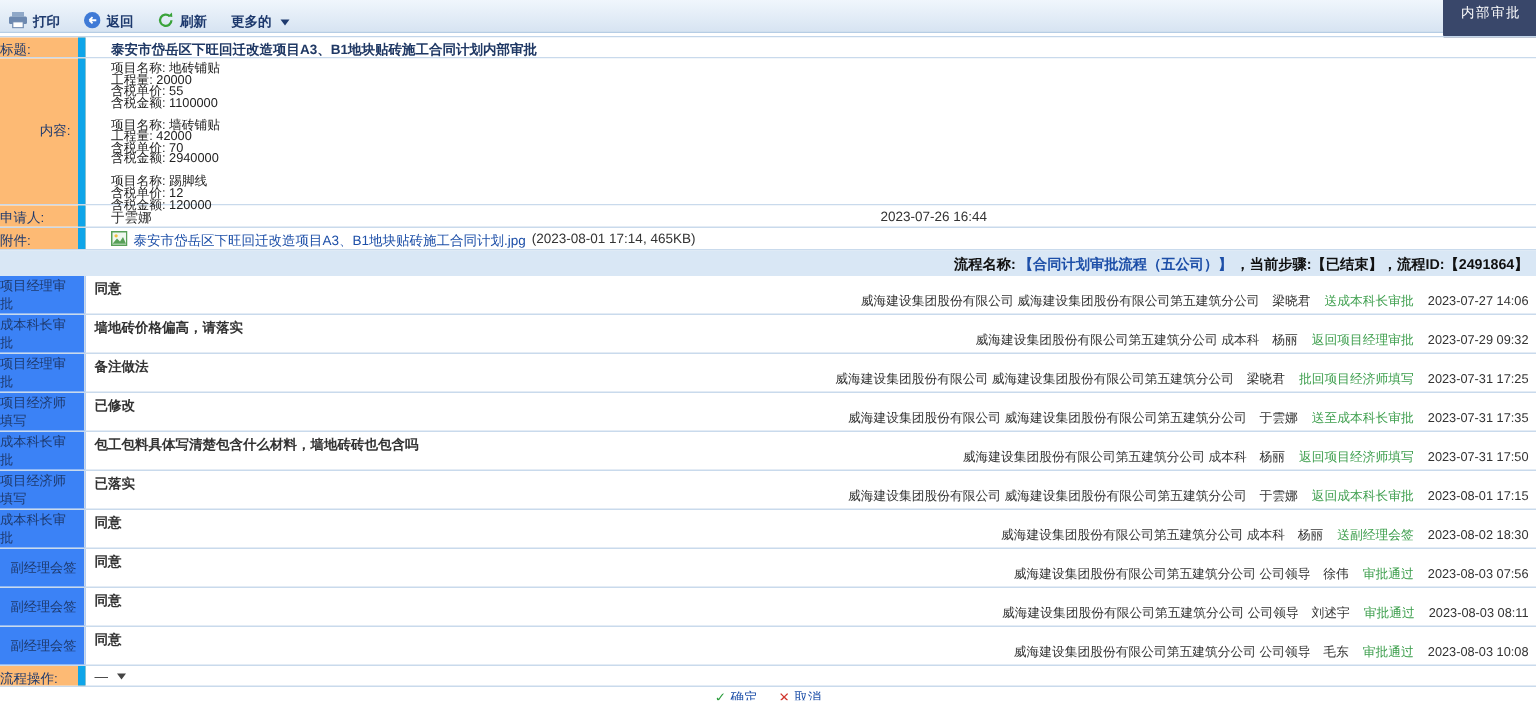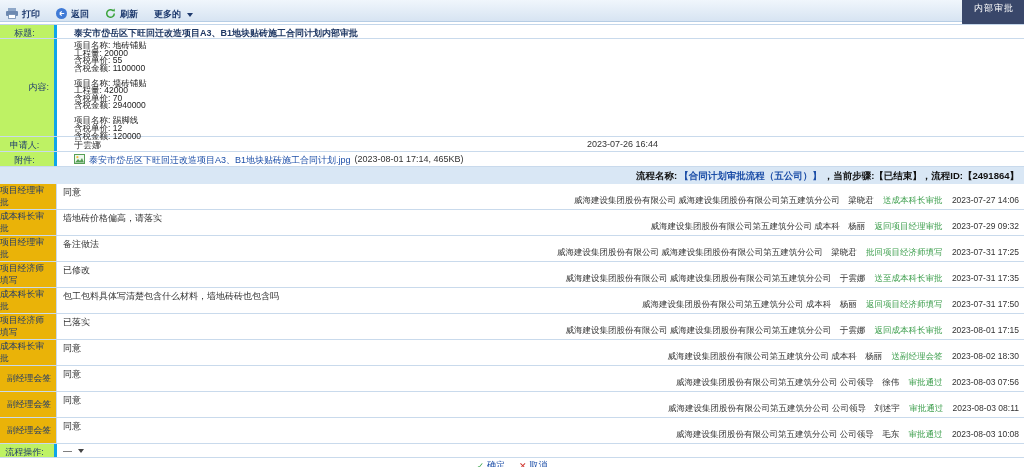--- a/index.html
+++ b/index.html
@@ -11,22 +11,22 @@
     background:linear-gradient(#f0f6fc,#d7e4f2);border-bottom:1px solid #b6cde4;
     display:flex;align-items:flex-end;padding-left:6px;box-sizing:border-box;gap:16px;}
   .tb-item{display:flex;align-items:center;gap:4px;color:#1e3a6e;font-weight:bold;cursor:pointer;}
   .caret{width:0;height:0;border-left:3.5px solid transparent;border-right:3.5px solid transparent;border-top:4px solid #1e3a6e;margin-left:2px;}
   .corner{position:absolute;top:0;right:0;background:#39476a;color:#fff;padding:2px 10px 15px 12px;
     border-radius:0 0 0 7px;font-size:9px;letter-spacing:1px;}
 
   
   .formtable{position:absolute;top:24px;left:0;width:1024px;border-top:1px solid #c3d6ea;box-sizing:border-box;}
   .frow{display:flex;border-bottom:1px solid #c9daec;background:#fff;box-sizing:border-box;}
-  .flabel{flex:0 0 57px;width:57px;background:#bef264;color:#1e3a6e;text-align:center;
-    padding:2px 5px 0 0;box-sizing:border-box;border-right:3px solid #0ea5e9;}
+  .flabel{flex:0 0 57px;width:57px;background:#fdba74;color:#1e3a6e;text-align:left;
+    padding:2px 5px 0 0;box-sizing:border-box;border-right:5px solid #0ea5e9;}
   .fvalue{flex:1;padding:2px 4px 0 6px;box-sizing:border-box;margin-left:11px;}
   .row-title{height:14px;}
   .row-title .fvalue{font-weight:bold;color:#1f3864;}
   .row-content{height:98px;}
   .row-content .fvalue{white-space:pre-line;line-height:7.55px;font-size:8.5px;padding-top:3px;color:#222;}
   .row-content .flabel{display:flex;align-items:center;justify-content:flex-end;padding:0 5px 0 0;}
   .row-app{height:15px;}
   .midlabel{flex:0 0 48px;background:#d9e7f5;color:#1e3a6e;text-align:right;padding:2px 5px 0 0;
     border-left:1px solid #c9daec;border-right:1px solid #c9daec;box-sizing:border-box;margin-top:44px;}
   .row-att{height:15px;}
@@ -36,24 +36,24 @@
 
   
   .flowhead{position:absolute;top:167px;left:0;width:1024px;height:20px;background:#d9e7f5;
     border-bottom:1px solid #c9daec;box-sizing:border-box;display:flex;align-items:center;
     justify-content:flex-end;padding-right:5px;font-weight:bold;font-size:9.5px;color:#111;}
   .flowhead .blue{color:#1d4fa8;margin:0 2px;}
 
   
   .steps{position:absolute;top:184px;left:0;width:1024px;}
   .srow{display:flex;height:26px;border-bottom:1px solid #c9daec;box-sizing:border-box;background:#fff;}
-  .slabel{flex:0 0 57px;width:57px;background:#eab308;color:#1e3a6e;border-right:1px solid #c9daec;
+  .slabel{flex:0 0 57px;width:57px;background:#3b82f6;color:#1e3a6e;border-right:1px solid #c9daec;
     display:flex;align-items:center;justify-content:flex-end;padding-right:5px;box-sizing:border-box;font-size:8.8px;}
   .sbody{flex:1;position:relative;}
-  .comment{position:absolute;top:2px;left:6px;font-weight:normal;color:#333;font-size:9px;}
+  .comment{position:absolute;top:2px;left:6px;font-weight:bold;color:#333;font-size:9px;}
   .meta{position:absolute;bottom:2px;right:5px;font-size:8.5px;color:#333;white-space:nowrap;}
   .meta .person{margin:0 7px 0 6px;}
   .meta .action{color:#3c9e4c;cursor:pointer;margin-right:7px;}
 
   
   .actionrow{position:absolute;top:444px;left:0;width:1024px;height:14px;display:flex;
     border-bottom:1px solid #c9daec;box-sizing:border-box;}
   .actionrow .flabel{padding-top:2px;}
   .ddl{display:flex;align-items:center;gap:4px;padding:1px 0 0 6px;cursor:pointer;color:#333;}
   .ddl .caret{border-top-color:#444;}

